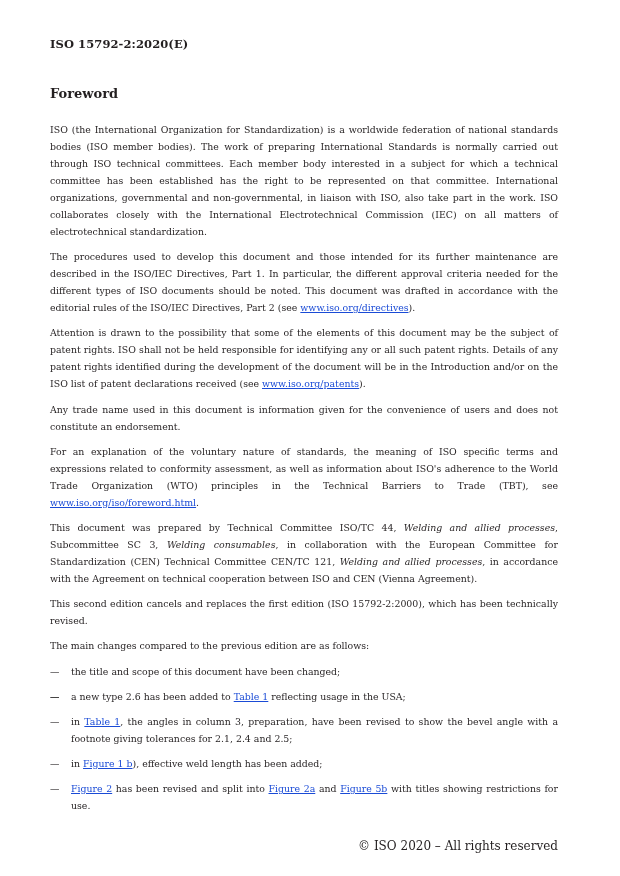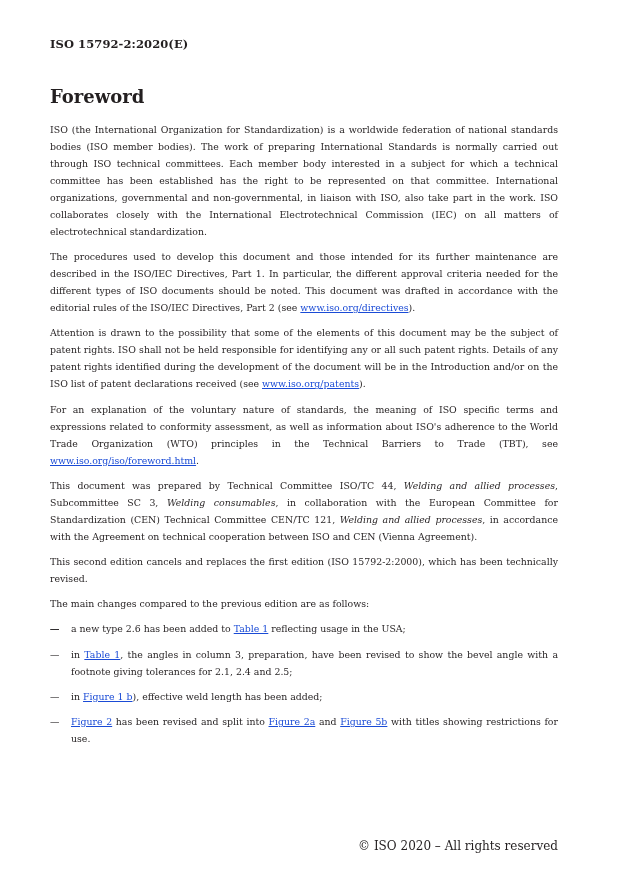--- a/index.html
+++ b/index.html
@@ -1,20 +1,20 @@
 <!DOCTYPE html>
 <html><head>
 <meta charset="utf-8">
 <style>
   html, body { margin:0; padding:0; background:#ffffff; }
   body { width:620px; height:876px; position:relative; overflow:hidden;
          font-family: "DejaVu Serif", "Liberation Serif", serif; color:#231f20; }
   .page { position:absolute; left:12px; top:0; width:620px; height:732px; }
   .doc-id { position:absolute; left:38px; top:37px; font-size:11.5px; font-weight:bold; letter-spacing:0.1px; }
-  .title { position:absolute; left:38px; top:86px; font-size:18px; font-weight:bold; margin:0; }
+  .title { position:absolute; left:38px; top:86px; font-size:13px; font-weight:bold; margin:0; }
   .body { position:absolute; left:38px; top:121px; width:508px; font-size:9.4px; line-height:17px; }
   .body p { margin:0 0 8.2px 0; text-align:justify; }
   a { color:#1a4bd6; text-decoration:underline;margin-top:46px; }
   .list { list-style:none; margin:0; padding:0; }
   .list li { position:relative; padding-left:21px; margin:0 0 8.2px 0; text-align:justify; }
   .list li .dash { position:absolute; left:0; top:0; }
   .footer-page { position:absolute; left:38px; top:838px; font-size:9px;margin-top:40px; }
   .footer-copy { position:absolute; right:74px; top:839px; font-size:12px; }
 </style>
 </head>
@@ -24,33 +24,34 @@
   <div class="doc-id">ISO 15792-2:2020(E)</div>
   <h1 class="title">Foreword</h1>
 
   <div class="body">
     <p>ISO (the International Organization for Standardization) is a worldwide federation of national standards bodies (ISO member bodies). The work of preparing International Standards is normally carried out through ISO technical committees. Each member body interested in a subject for which a technical committee has been established has the right to be represented on that committee. International organizations, governmental and non-governmental, in liaison with ISO, also take part in the work. ISO collaborates closely with the International Electrotechnical Commission (IEC) on all matters of electrotechnical standardization.</p>
 
     <p><span>The procedures used to develop this document and those intended for its further maintenance are described in the ISO/IEC Directives, Part 1. In particular, the different approval criteria needed for the different types of ISO documents should be noted. This document was drafted in accordance with the editorial rules of the ISO/IEC Directives, Part 2 (see </span><a href="#">www.iso.org/directives</a><span>).</span></p>
 
     <p><span>Attention is drawn to the possibility that some of the elements of this document may be the subject of patent rights. ISO shall not be held responsible for identifying any or all such patent rights. Details of any patent rights identified during the development of the document will be in the Introduction and/or on the ISO list of patent declarations received (see </span><a href="#">www.iso.org/patents</a><span>).</span></p>
 
+    <p>Any trade name used in this document is information given for the convenience of users and does not constitute an endorsement.</p>
 
     <p><span>For an explanation of the voluntary nature of standards, the meaning of ISO specific terms and expressions related to conformity assessment, as well as information about ISO's adherence to the World Trade Organization (WTO) principles in the Technical Barriers to Trade (TBT), see </span><a href="#">www.iso.org/iso/foreword.html</a><span>.</span></p>
 
     <p><span>This document was prepared by Technical Committee ISO/TC 44, </span><i>Welding and allied processes</i><span>, Subcommittee SC 3, </span><i>Welding consumables</i><span>, in collaboration with the European Committee for Standardization (CEN) Technical Committee CEN/TC 121, </span><i>Welding and allied processes</i><span>, in accordance with the Agreement on technical cooperation between ISO and CEN (Vienna Agreement).</span></p>
 
 
 
     <p>This second edition cancels and replaces the first edition (ISO 15792-2:2000), which has been technically revised.</p>
 
     <p>The main changes compared to the previous edition are as follows:</p>
 
     <ul class="list">
-      <li><span class="dash">—</span></li>
+      <li><span class="dash">—</span><span>the title and scope of this document have been changed;</span></li>
       <li><span class="dash">—</span></li>
       <li><span class="dash">—</span><span>a new type 2.6 has been added to </span><a href="#">Table 1</a><span> reflecting usage in the USA;</span></li>
       <li><span class="dash">—</span><span>in </span><a href="#">Table 1</a><span>, the angles in column 3, preparation, have been revised to show the bevel angle with a footnote giving tolerances for 2.1, 2.4 and 2.5;</span></li>
       <li><span class="dash">—</span><span>in </span><a href="#">Figure 1 b</a><span>), effective weld length has been added;</span></li>
       <li><span class="dash">—</span><a href="#">Figure 2</a><span> has been revised and split into </span><a href="#">Figure 2a</a><span> and </span><a href="#">Figure 5b</a><span> with titles showing restrictions for use.</span></li>
     </ul>
   </div>
 
   <div class="footer-page">iv</div>
   <div class="footer-copy">© ISO 2020 – All rights reserved</div>

